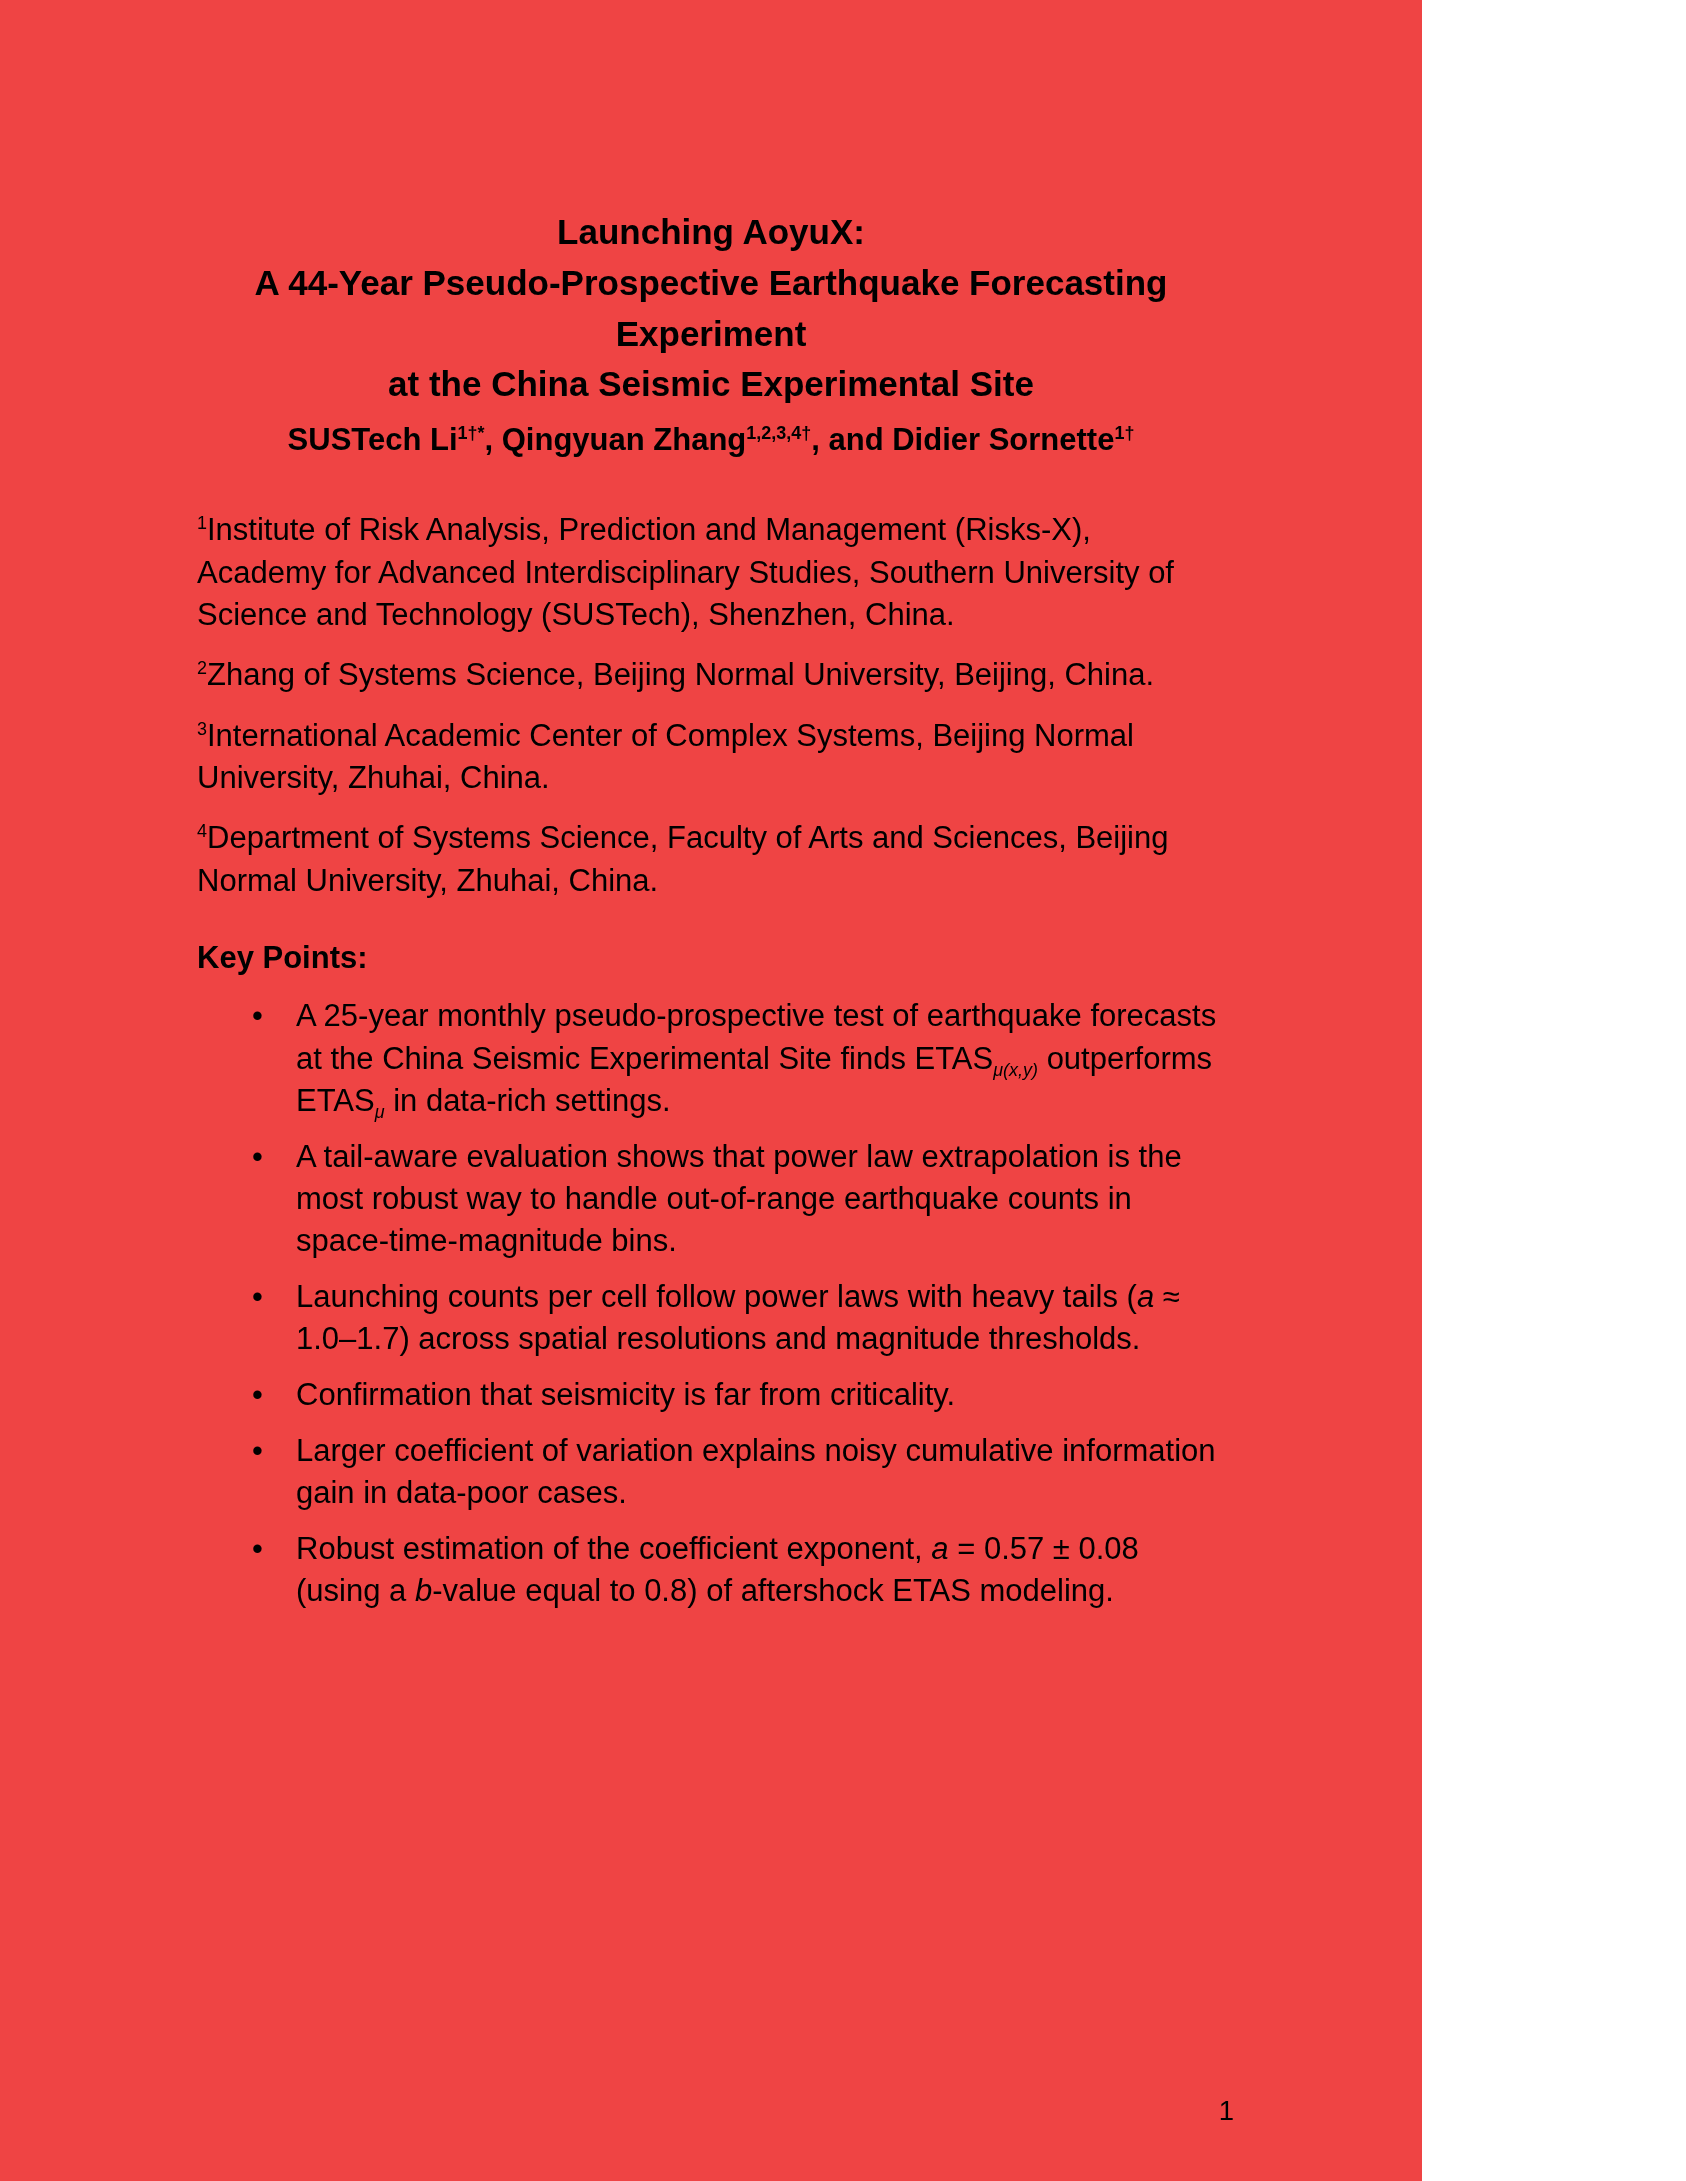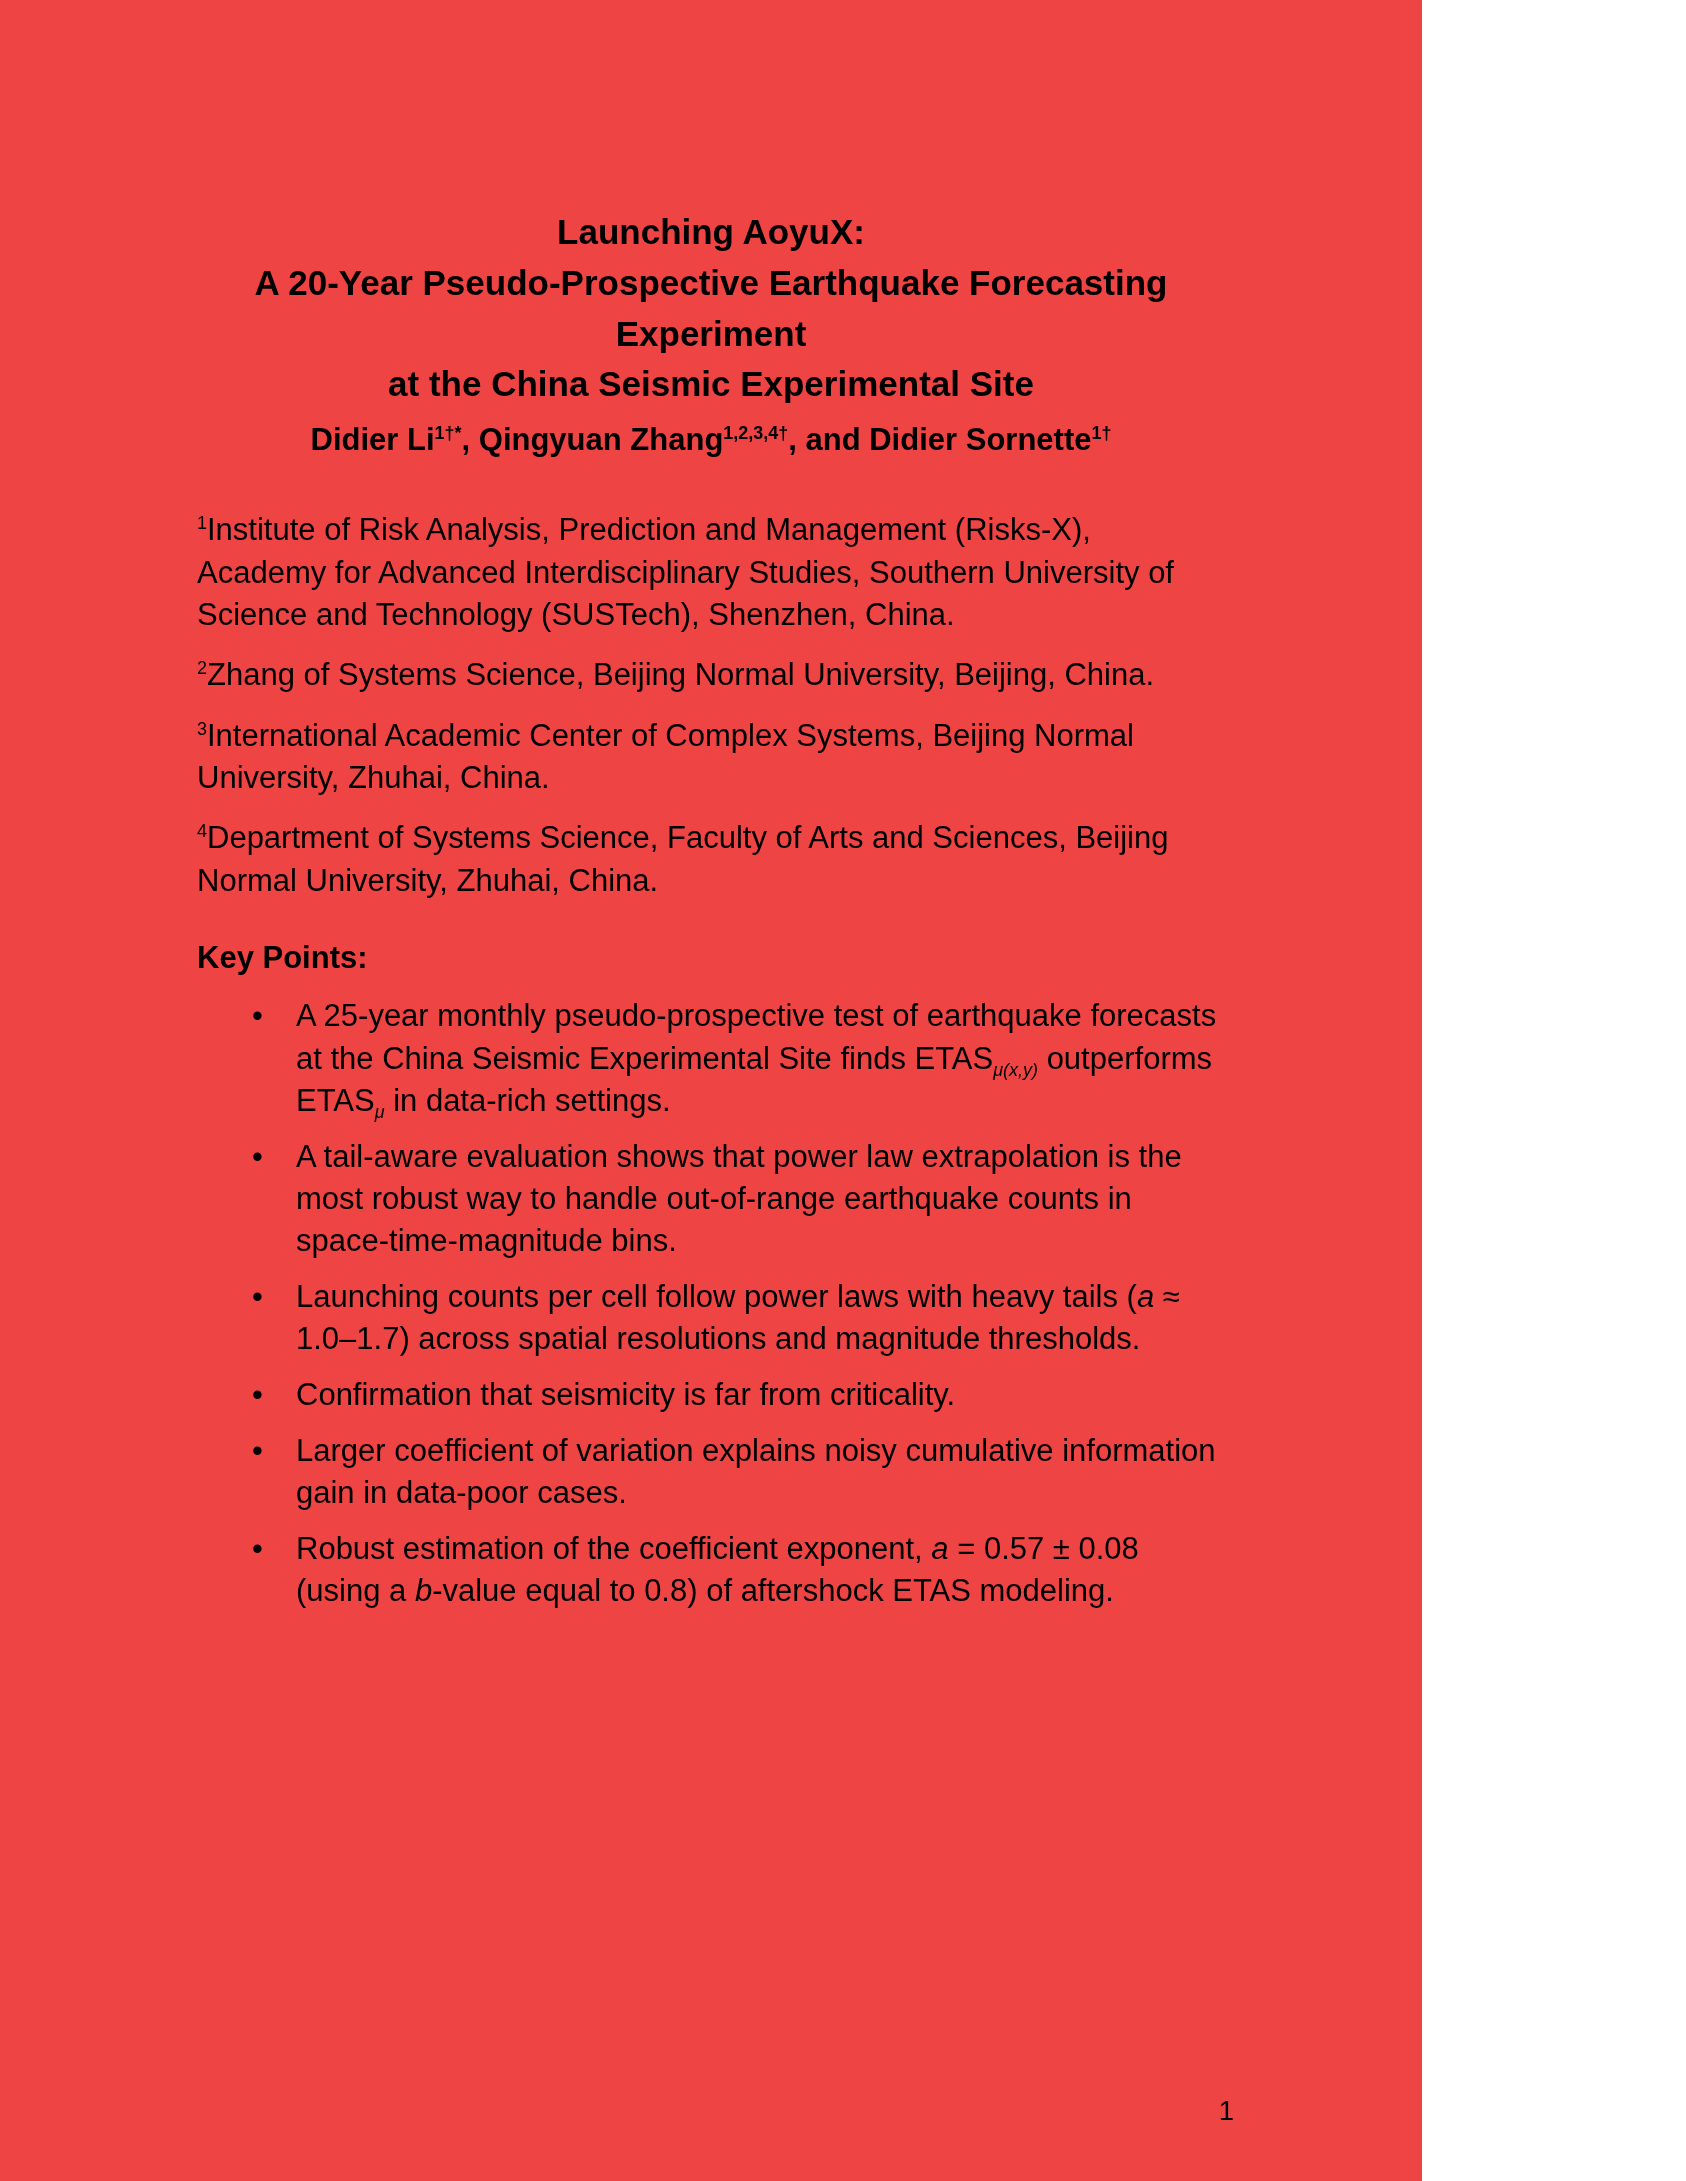--- a/index.html
+++ b/index.html
@@ -82,24 +82,24 @@
 </style>
 </head>
 <body>
 
 <div class="page">
   <div class="content">
 
     <header>
       <h1 class="title">
         <span class="tline">Launching AoyuX:</span>
-        <span class="tline">A 20-Year Pseudo-Prospective Earthquake Forecasting Experiment</span>
+        <span class="tline">A 44-Year Pseudo-Prospective Earthquake Forecasting Experiment</span>
         <span class="tline">at the China Seismic Experimental Site</span>
       </h1>
-      <p class="authors"><span>Didier Li</span><sup>1†*</sup><span>, Qingyuan Zhang</span><sup>1,2,3,4†</sup><span>, and Didier Sornette</span><sup>1†</sup></p>
+      <p class="authors"><span>SUSTech Li</span><sup>1†*</sup><span>, Qingyuan Zhang</span><sup>1,2,3,4†</sup><span>, and Didier Sornette</span><sup>1†</sup></p>
     </header>
 
     <section class="affiliations">
       <p class="aff"><sup>1</sup><span>Institute of Risk Analysis, Prediction and Management (Risks-X), Academy for Advanced Interdisciplinary Studies, Southern University of Science and Technology (SUSTech), Shenzhen, China.</span></p>
       <p class="aff"><sup>2</sup><span>Zhang of Systems Science, Beijing Normal University, Beijing, China.</span></p>
       <p class="aff"><sup>3</sup><span>International Academic Center of Complex Systems, Beijing Normal University, Zhuhai, China.</span></p>
       <p class="aff"><sup>4</sup><span>Department of Systems Science, Faculty of Arts and Sciences, Beijing Normal University, Zhuhai, China.</span></p>
     </section>
 
 

